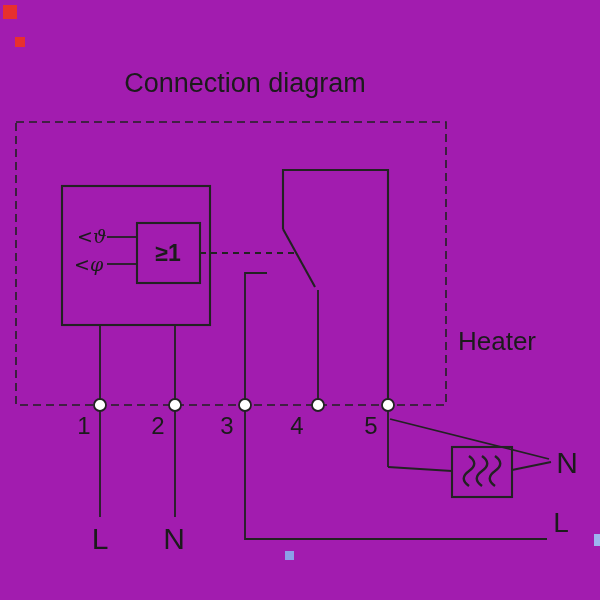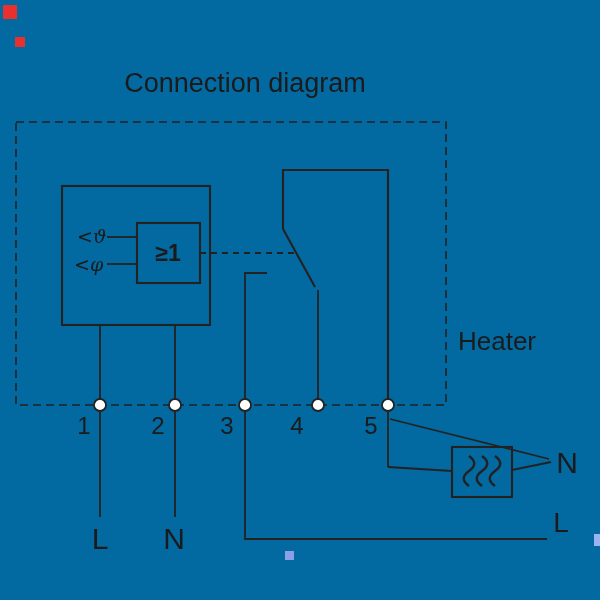--- a/index.html
+++ b/index.html
@@ -1,16 +1,16 @@
 <!DOCTYPE html>
 <html><head>
 <meta charset="utf-8">
 <style>
   html,body{margin:0;padding:0;background:#ffffff;}
-  #stage{position:relative;width:600px;height:600px;background:#0369a1;overflow:hidden;
+  #stage{position:relative;width:600px;height:600px;background:#a21caf;overflow:hidden;
          font-family:"Liberation Sans",sans-serif;}
   svg{position:absolute;left:0;top:0;}
   text{font-family:"Liberation Sans",sans-serif;fill:#1b1b1b;}
   .greek{font-family:"DejaVu Serif",serif;font-style:italic;}
   .wire{stroke:#222222;stroke-width:1.8;fill:none;}
   .thick{stroke:#222222;stroke-width:2.1;fill:none;}
 </style>
 </head>
 <body>
 

